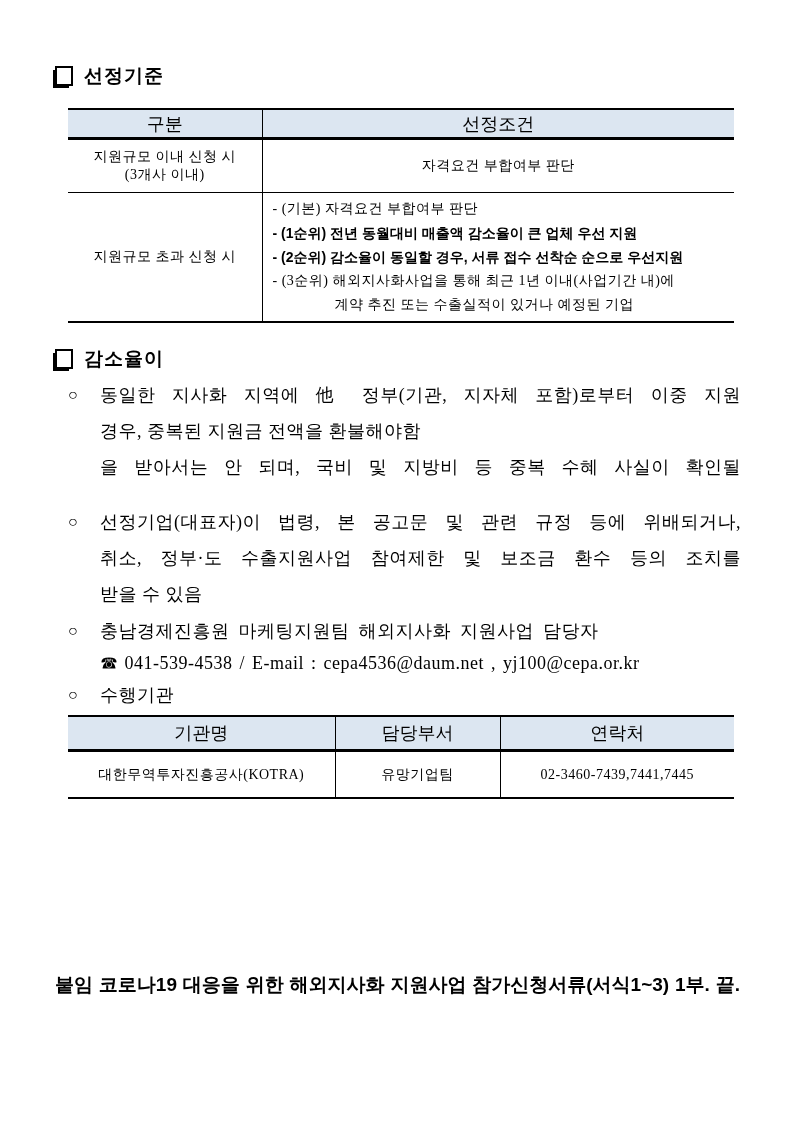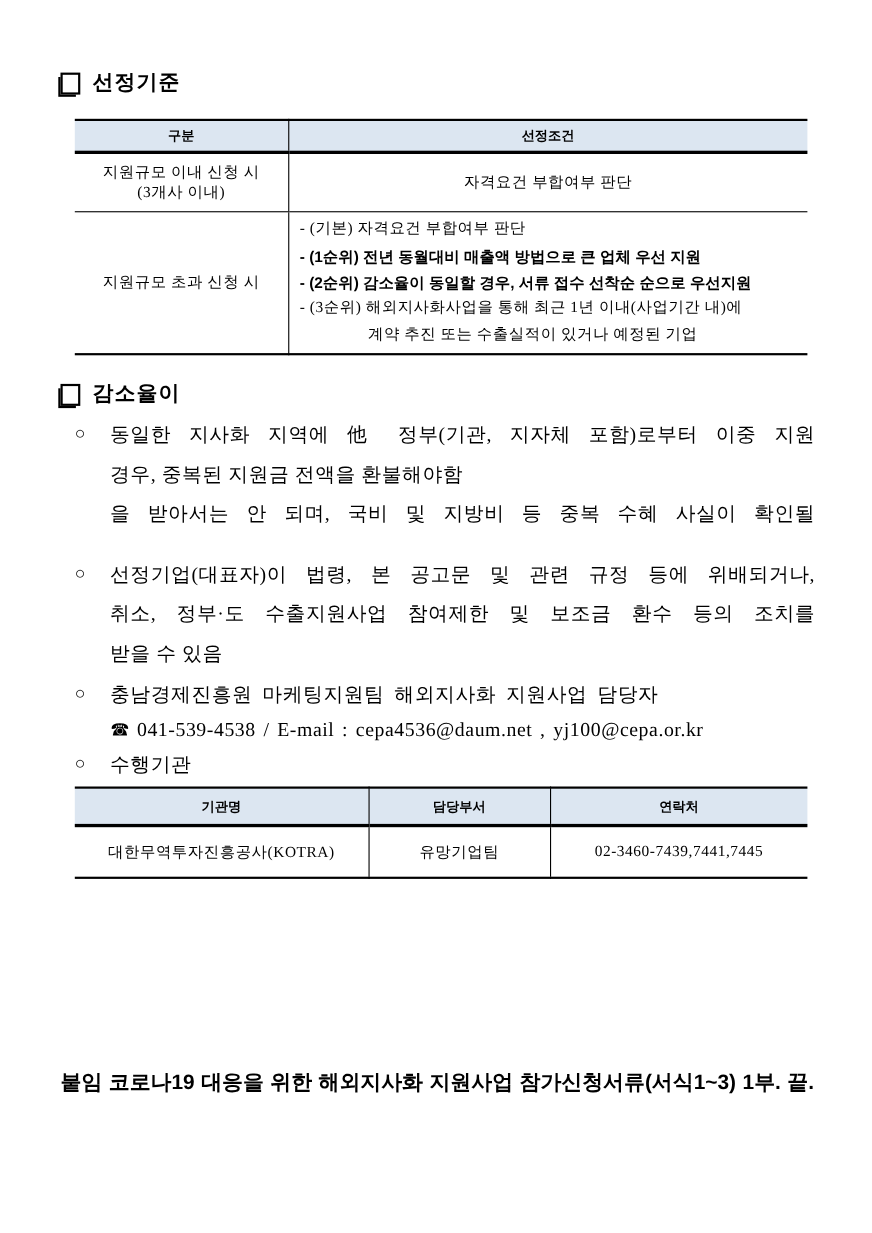--- a/index.html
+++ b/index.html
@@ -32,21 +32,21 @@
   .t2{margin-top:22px;}
   .t3{margin-top:8px;}
 
   
   table{border-collapse:collapse;table-layout:fixed;margin-left:68px;width:666px;}
   .tbl{border-top:2px solid #000;border-bottom:2px solid #000;}
   .tbl th{
     background:#dce6f1;
     border-bottom:3px solid #000;
     font-family:"Liberation Sans","DejaVu Sans",sans-serif;
-    font-weight:bold;font-size:12px;
+    font-weight:normal;font-size:18px;
     padding:0;text-align:center;
   }
   .tbl th + th, .tbl td + td{border-left:1px solid #000;}
   .tbl tbody tr + tr td{border-top:1px solid #000;}
   .tbl td{font-size:14px;padding:0;letter-spacing:0.5px;}
 
   .tbl1{margin-top:18px;}
   .tbl1 th{height:27px;}
   .tbl1 .c-cat{text-align:center;vertical-align:middle;}
   .tbl1 .r1 td{height:52px;text-align:center;}
@@ -121,21 +121,21 @@
           <div>지원규모 이내 신청 시</div>
           <div>(3개사 이내)</div>
         </td>
         <td class="c-cond">자격요건 부합여부 판단</td>
       </tr>
       <tr class="r2">
         <td class="c-cat">지원규모 초과 신청 시</td>
         <td>
           <div class="cond-lines">
             <div class="cond-line">- (기본) 자격요건 부합여부 판단</div>
-            <div class="cond-line bold">- (1순위) 전년 동월대비 매출액 방법으로 큰 업체 우선 지원</div>
+            <div class="cond-line bold">- (1순위) 전년 동월대비 매출액 감소율이 큰 업체 우선 지원</div>
             <div class="cond-line bold">- (2순위) 감소율이 동일할 경우, 서류 접수 선착순 순으로 우선지원</div>
             <div class="cond-line">- (3순위) 해외지사화사업을 통해 최근 1년 이내(사업기간 내)에</div>
             <div class="cond-line indent">계약 추진 또는 수출실적이 있거나 예정된 기업</div>
           </div>
         </td>
       </tr>
     </tbody>
   </table>
 
   <div class="sec-title t2">

